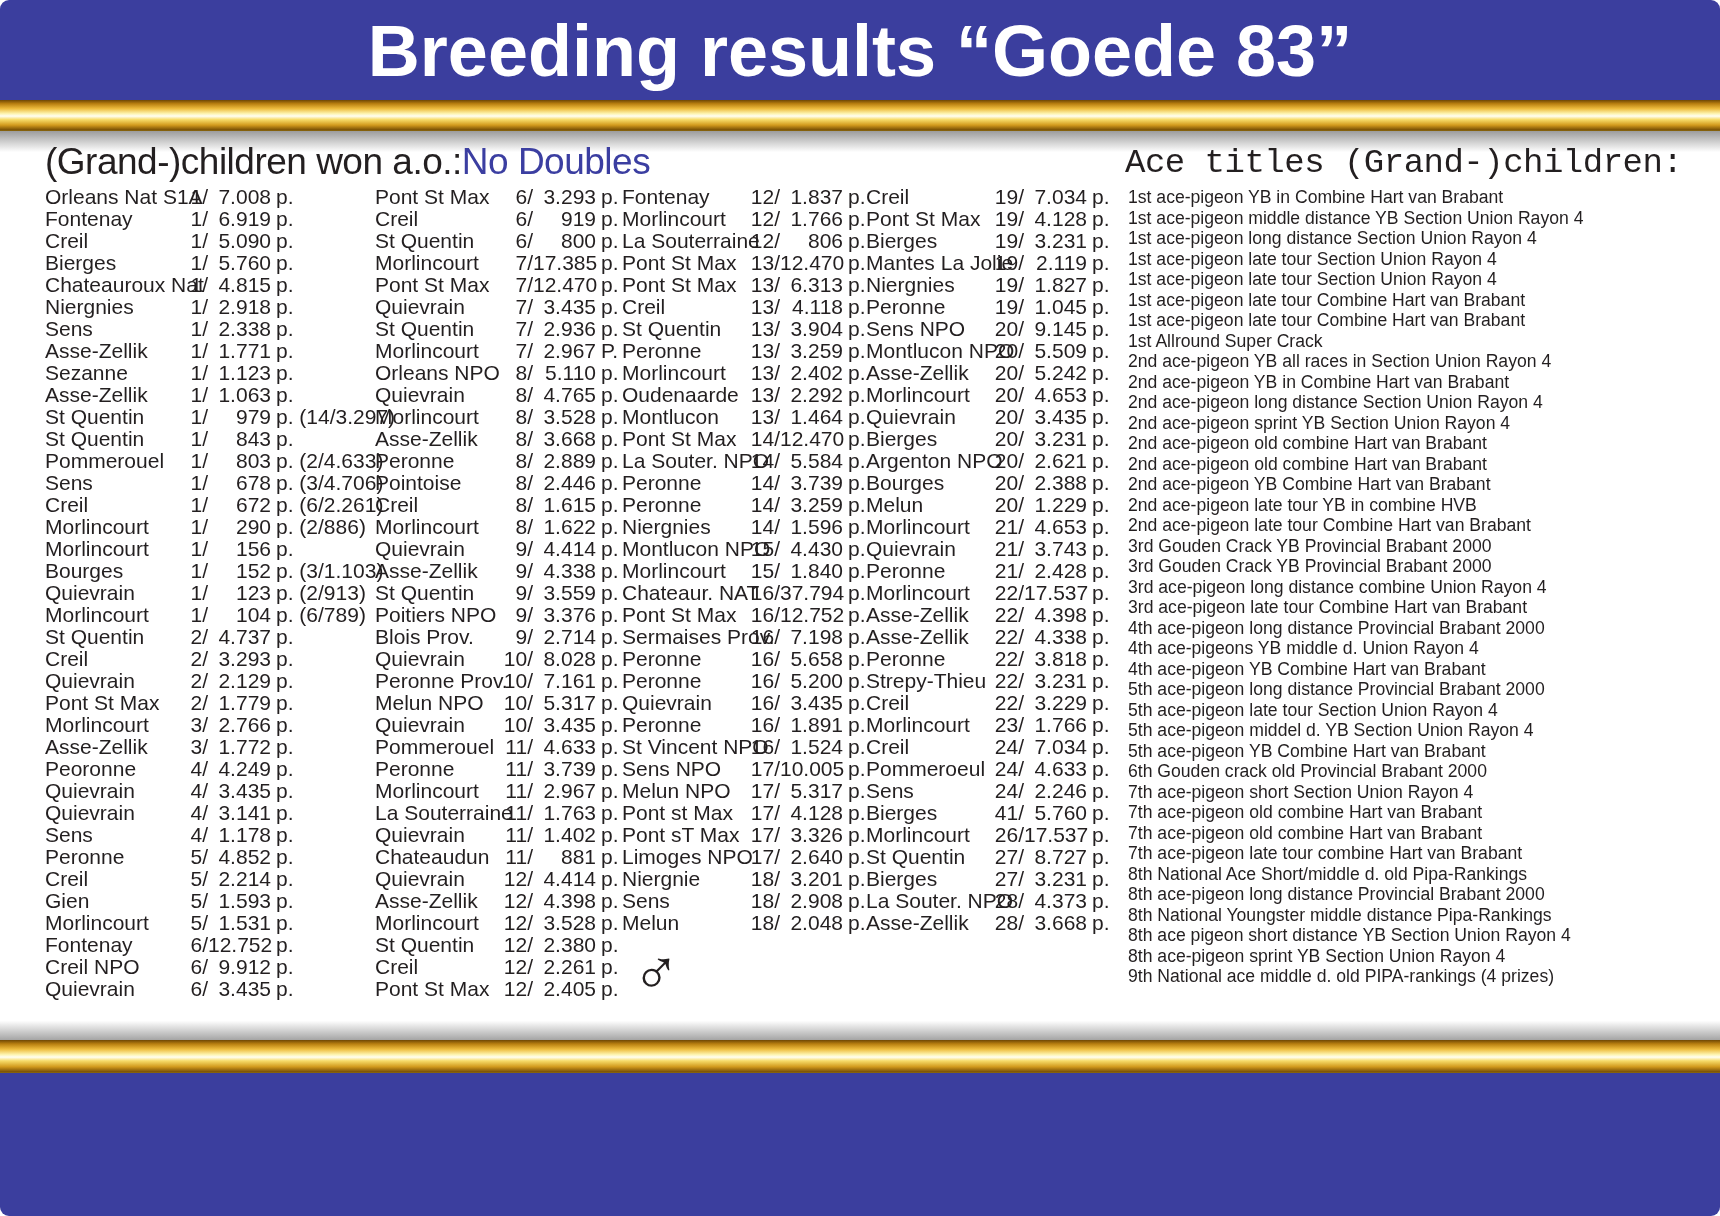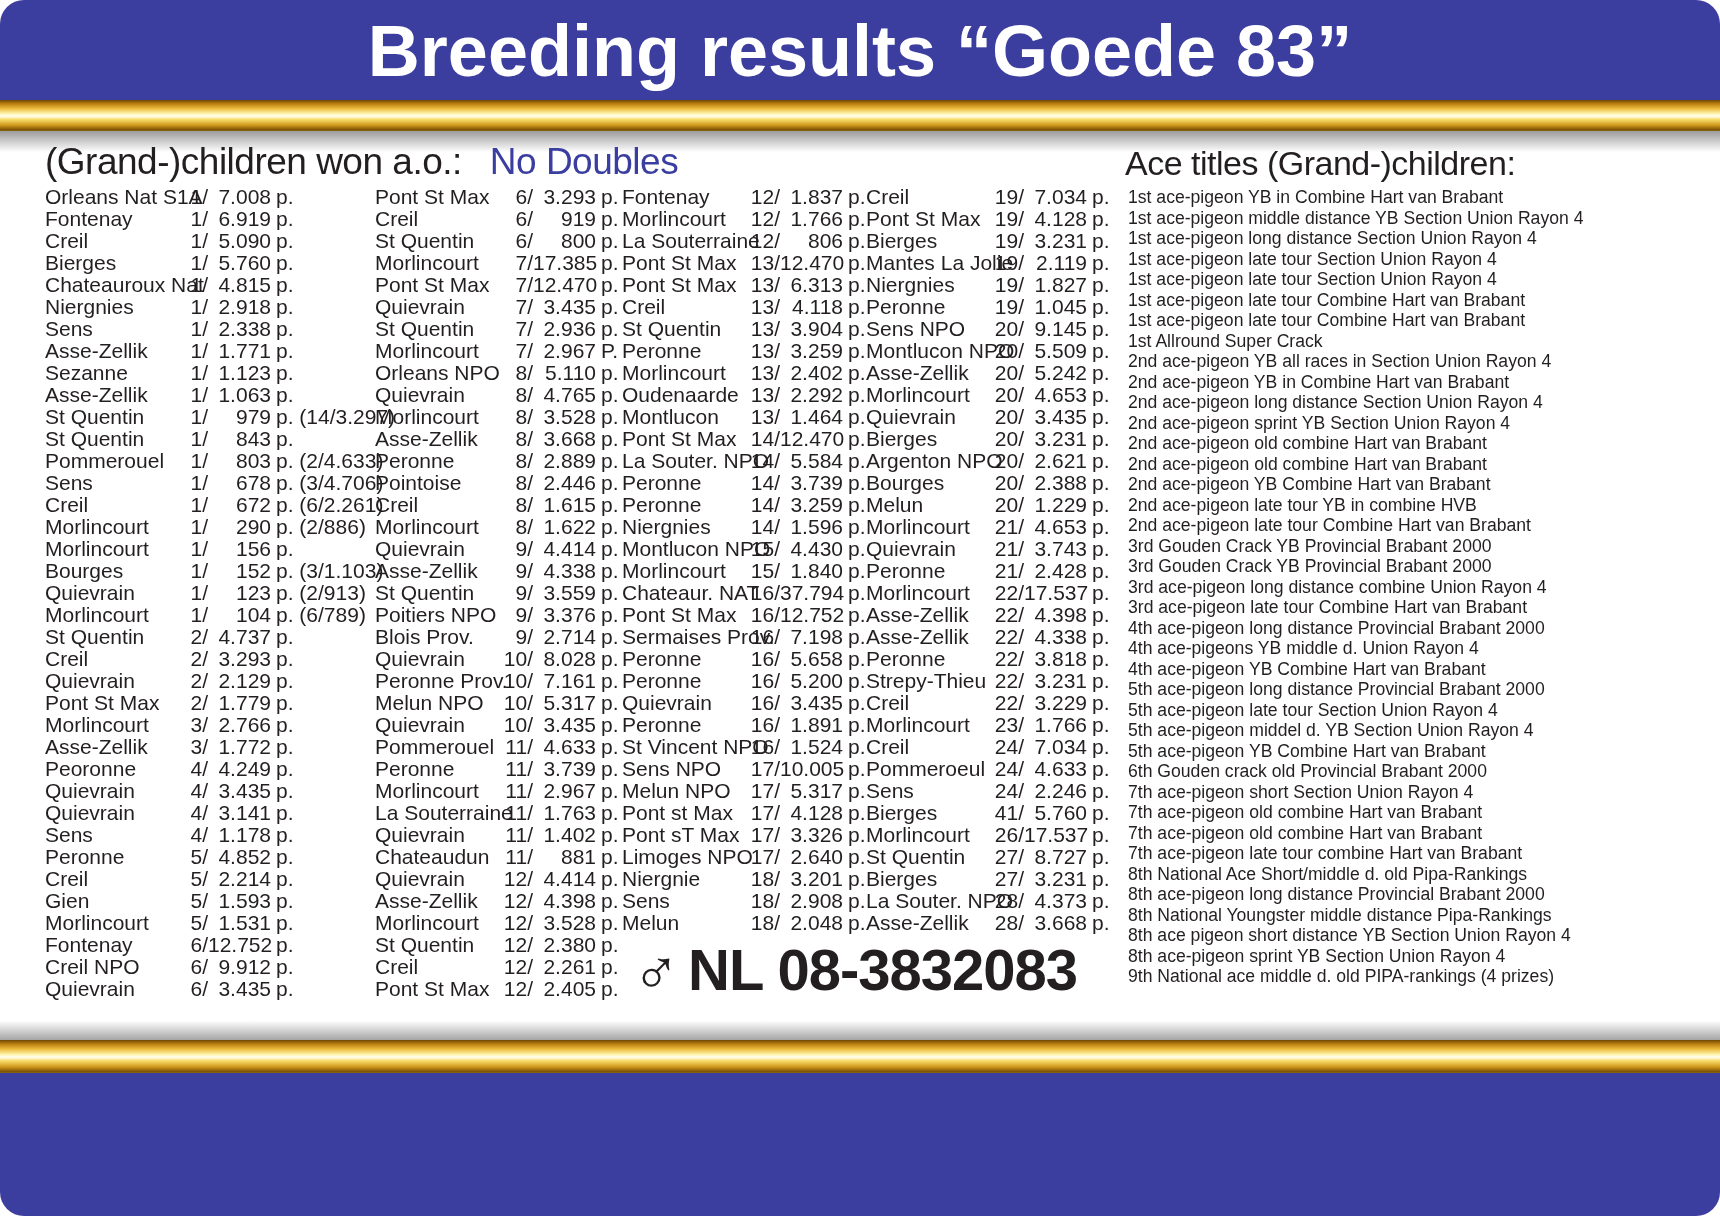--- a/index.html
+++ b/index.html
@@ -1,40 +1,40 @@
 <!DOCTYPE html>
 <html style="--blue: #3b3e9e; --heading-blue: #3b3ea1;"><head>
 <meta charset="utf-8">
 <style>
   html,body{margin:0;padding:0;background:#ffffff;}
   .page{
     position:relative;width:1720px;height:1216px;background:#ffffff;
     font-family:"Liberation Sans",sans-serif;color:#231f20;
-    border-radius:24px;overflow:hidden;
+    border-radius:9px;overflow:hidden;
   }
   
   .top-bar{position:absolute;left:0;top:0;width:100%;height:100px;background:var(--blue,#3b3e9e);}
   .page-title{
     position:absolute;left:0;top:0;width:100%;height:100px;line-height:102px;
     text-align:center;color:#ffffff;font-size:72px;font-weight:600;letter-spacing:0px;
   }
   .gold{position:absolute;left:0;width:100%;height:31px;
     background:linear-gradient(180deg,#6f4704 0%,#b97f10 12%,#eebc3e 28%,#fdf4b0 44%,#fffef2 52%,#f7dc6a 63%,#d29a1d 81%,#7c5306 96%,#8a6a10 100%);}
   .gold.top{top:100px;}
   .gold.bottom{top:1040px;height:33px;}
   .shade-top{position:absolute;left:0;top:131px;width:100%;height:24px;
     background:linear-gradient(180deg,rgba(75,75,75,.55) 0%,rgba(255,255,255,0) 88%);}
   .shade-bottom{position:absolute;left:0;top:1018px;width:100%;height:22px;
     background:linear-gradient(0deg,rgba(75,75,75,.5) 0%,rgba(255,255,255,0) 88%);}
   .bottom-bar{position:absolute;left:0;top:1073px;width:100%;height:143px;background:var(--blue,#3b3e9e);}
 
   
   .left-heading{position:absolute;left:45px;top:141px;font-size:37px;letter-spacing:-.5px;white-space:nowrap;}
-  .no-doubles{display:inline-block;margin-left:28px;color:var(--heading-blue,#3b3ea1);}
-  .ace-heading{position:absolute;left:1125px;top:144px;font-size:34px;letter-spacing:-.5px;white-space:nowrap;}
+  .no-doubles{display:inline-block;color:var(--heading-blue,#3b3ea1);}
+  .ace-heading{position:absolute;left:1125px;top:144px;font-size:34px;letter-spacing:-.5px;white-space:nowrap;font-family:Liberation Mono, monospace;}
 
   
   .race-col{position:absolute;top:186px;}
   .race-row{display:flex;align-items:baseline;font-size:21px;line-height:22px;white-space:nowrap;}
   .race-row .rn{flex:none;overflow:visible;}
   .race-row .rp{flex:none;text-align:right;}
   .race-row .rc{flex:none;text-align:right;}
   .race-row .rs{flex:none;margin-left:5px;}
   .race-col[data-col="0"]{left:45px;width:330px;}
   .race-col[data-col="0"] .rn{width:133px;}
@@ -927,21 +927,20 @@
           <span class="rn">Asse-Zellik</span>
           <span class="rp">28/</span>
           <span class="rc">3.668</span>
           <span class="rs">p.</span>
         </div>
       </div>
   </div>
 
   <div class="ring">
     <span class="sex">♂</span>
-    <span class="num">NL 08-3832083</span>
   </div>
 
   <div class="ace-list">
       <div class="ace-item">1st ace-pigeon YB in Combine Hart van Brabant</div>
       <div class="ace-item">1st ace-pigeon middle distance YB Section Union Rayon 4</div>
       <div class="ace-item">1st ace-pigeon long distance Section Union Rayon 4</div>
       <div class="ace-item">1st ace-pigeon late tour Section Union Rayon 4</div>
       <div class="ace-item">1st ace-pigeon late tour Section Union Rayon 4</div>
       <div class="ace-item">1st ace-pigeon late tour Combine Hart van Brabant</div>
       <div class="ace-item">1st ace-pigeon late tour Combine Hart van Brabant</div>

